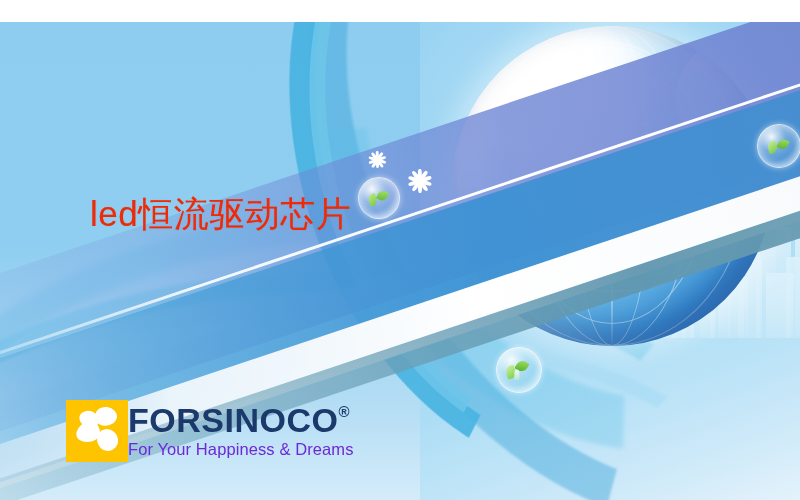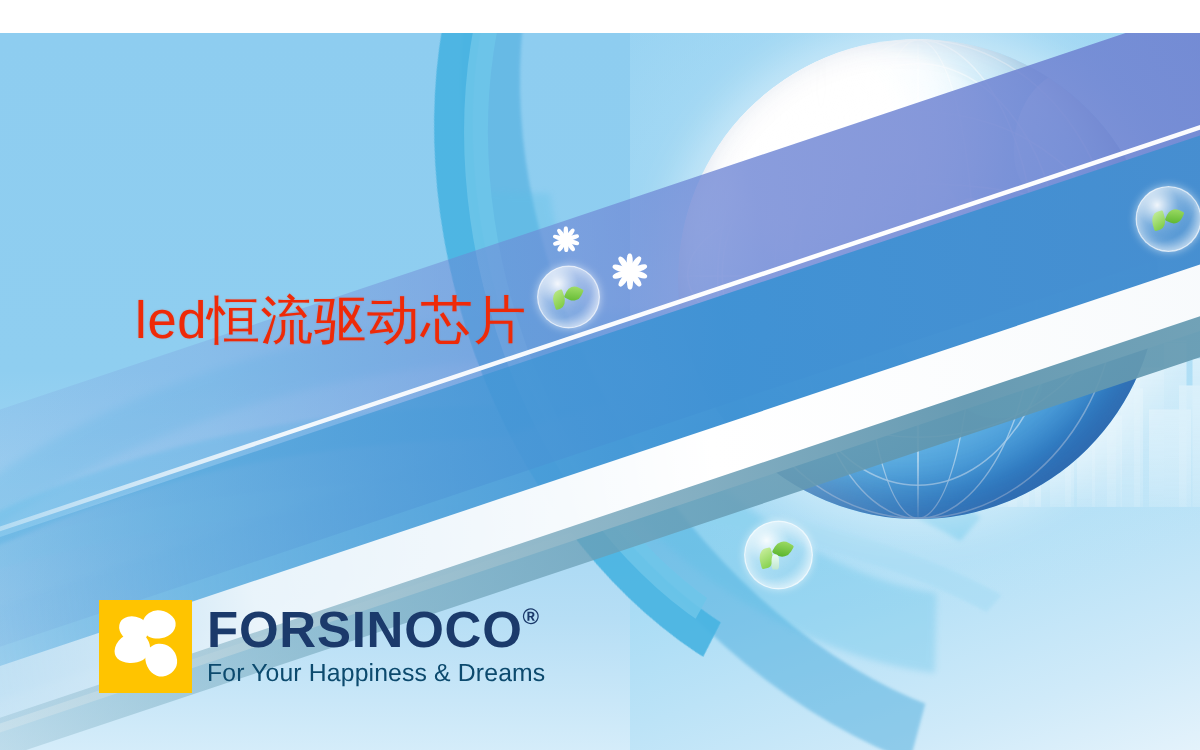--- a/index.html
+++ b/index.html
@@ -322,21 +322,21 @@
     display: block;
     padding-left: 12px;
   }
 
   
   .logo {
     position: absolute;
     left: 66px; top: 378px;
     display: flex;
     align-items: center;
-    gap: 10px;
+    gap: 0;
   }
   .logo-mark {
     position: relative;
     width: 62px; height: 62px;
     background: #ffc400;
     flex: 0 0 auto;
   }
   .logo-mark .petal {
     position: absolute;
     background: #ffffff;
@@ -376,21 +376,21 @@
     align-items: flex-start;
   }
   .logo-reg {
     font-size: 15px;
     line-height: 15px;
     margin-top: 1px;
     font-weight: bold;
   }
   .logo-tag {
     font-size: 16.5px;
-    color: #0c4a6e;
+    color: #6d28d9;
     line-height: 20px;
     margin-top: 2px;
     letter-spacing: .1px;
   }
 </style>
 </head>
 <body>
 
 <div id="banner">
 

